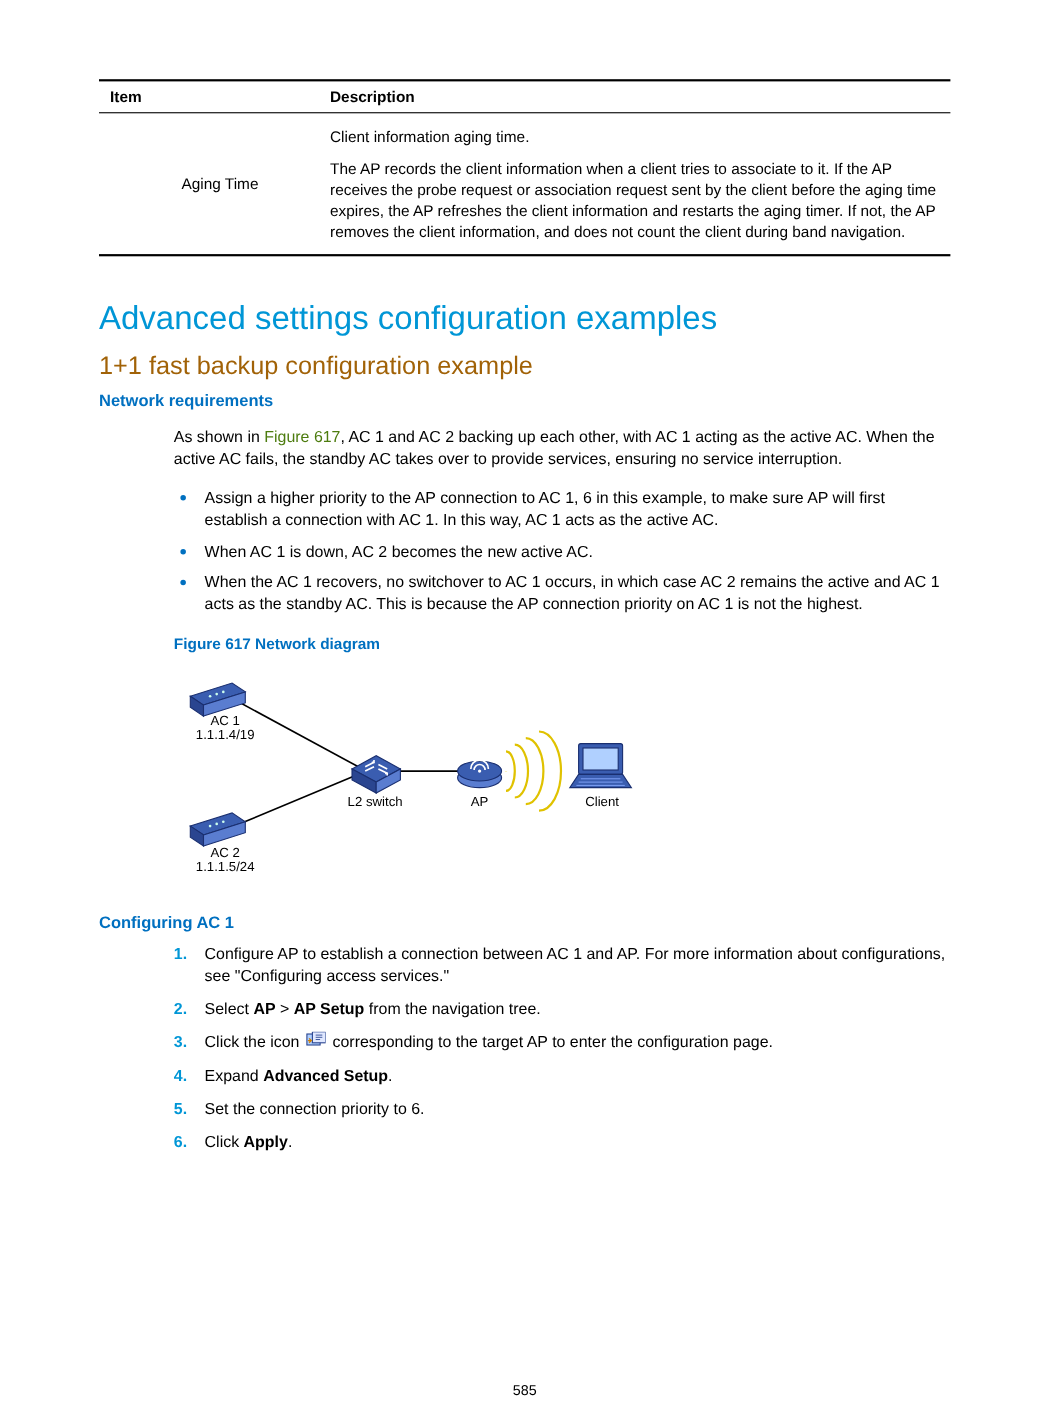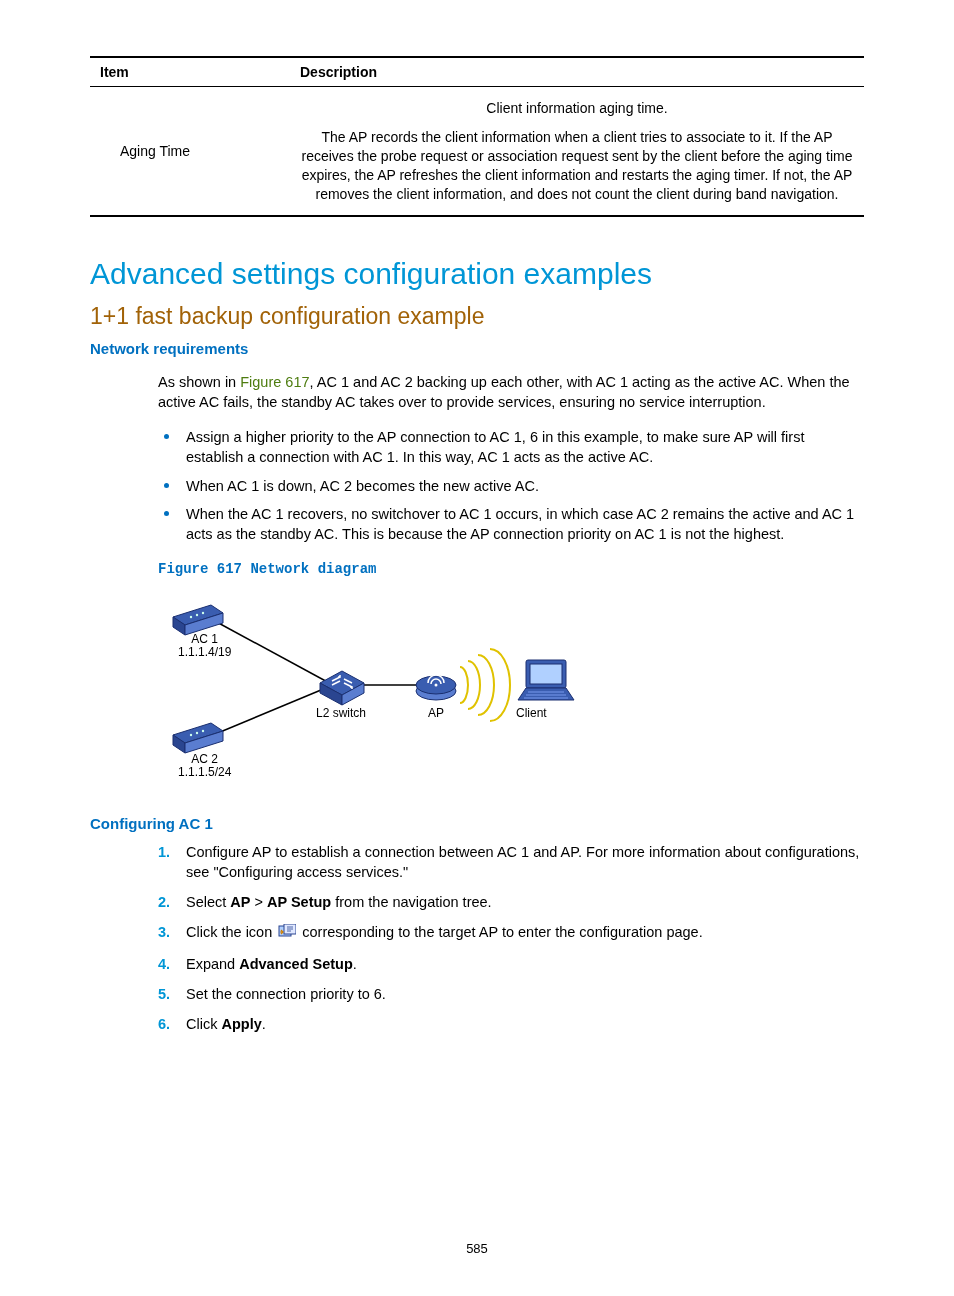--- a/index.html
+++ b/index.html
@@ -7,44 +7,43 @@
     padding: 0;
     font-family: Arial, Helvetica, sans-serif;
     background: #fff;
     color: #000;
   }
   .page {
     width: 954px;
     height: 1296px;
     position: relative;
     box-sizing: border-box;
-    padding: 56px 90px 0 90px;
+    padding: 72px 90px 0 90px;
   }
   table.param {
     width: 100%;
     border-collapse: collapse;
     font-size: 14px;
   }
   table.param thead th {
     text-align: left;
     font-weight: bold;
     padding: 6px 10px 6px 10px;
     border-top: 2px solid #000;
     border-bottom: 1.5px solid #000;
   }
   table.param tbody td {
     padding: 8px 10px;
     vertical-align: middle;
     border-bottom: 2px solid #000;
-    text-align: center;
   }
   table.param tbody td.item {
     width: 160px;
     vertical-align: middle;
-    text-align: left;
+    text-align: center;
     padding-left: 30px;
   }
   table.param .desc-p {
     margin: 4px 0 10px 0;
     line-height: 1.35;
   }
   h1.main {
     font-size: 30px;
     font-weight: normal;
     color: #0096d6;
@@ -90,21 +89,20 @@
     width: 5px;
     height: 5px;
     border-radius: 50%;
     background: #0070c0;
   }
   .figcap {
     font-size: 14px;
     font-weight: bold;
     color: #0070c0;
     margin: 16px 0 8px 68px;
-    font-family: Liberation Mono, monospace;
   }
   .diagram {
     margin-left: 68px;
     width: 440px;
     height: 200px;
     position: relative;
   }
   .diagram .lbl {
     position: absolute;
     font-size: 12px;
@@ -130,21 +128,21 @@
     content: counter(step) ".";
     position: absolute;
     left: 0;
     top: 0;
     color: #0096d6;
     font-weight: bold;
   }
   .bold { font-weight: bold; }
   .pgnum {
     position: absolute;
-    bottom: 40px;
+    bottom: 25px;
     left: 0;
     width: 100%;
     text-align: center;
     font-size: 13px;
   }
   .icon-inline {
     display: inline-block;
     vertical-align: middle;
     margin: 0 2px;
   }
@@ -250,21 +248,21 @@
     <div class="lbl" style="left:20px; top:48px;">
       <span>AC 1</span><br>
       <span>1.1.1.4/19</span>
     </div>
     <div class="lbl" style="left:20px; top:168px;">
       <span>AC 2</span><br>
       <span>1.1.1.5/24</span>
     </div>
     <div class="lbl" style="left:158px; top:122px;">L2 switch</div>
     <div class="lbl" style="left:270px; top:122px;">AP</div>
-    <div class="lbl" style="left:358px; top:122px;">Client</div>
+    <div class="lbl" style="left:374px; top:122px;">Client</div>
   </div>
 
   <h3 class="subsub" style="margin-top:30px">Configuring AC 1</h3>
 
   <ol class="steps">
     <li>Configure AP to establish a connection between AC 1 and AP. For more information about configurations, see "Configuring access services."</li>
     <li>
       <span>Select </span><span class="bold">AP</span><span> &gt; </span><span class="bold">AP Setup</span><span> from the navigation tree.</span>
     </li>
     <li>

